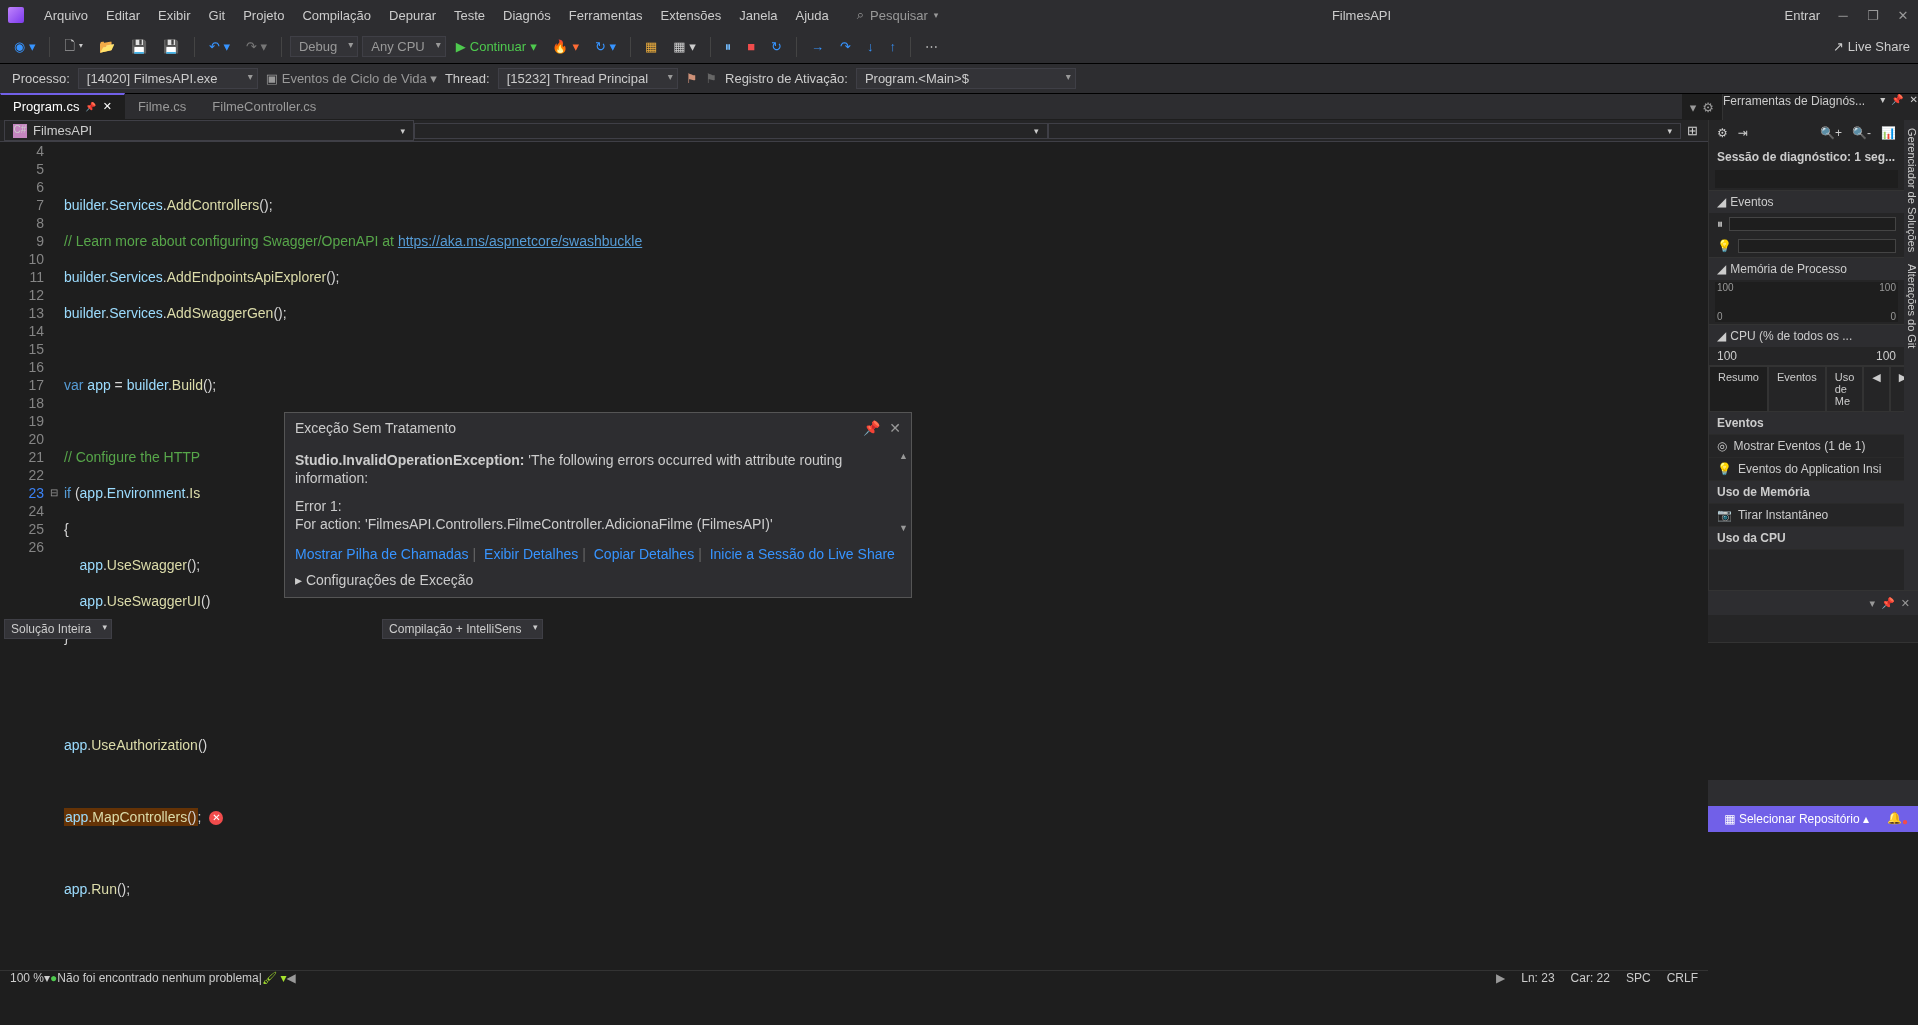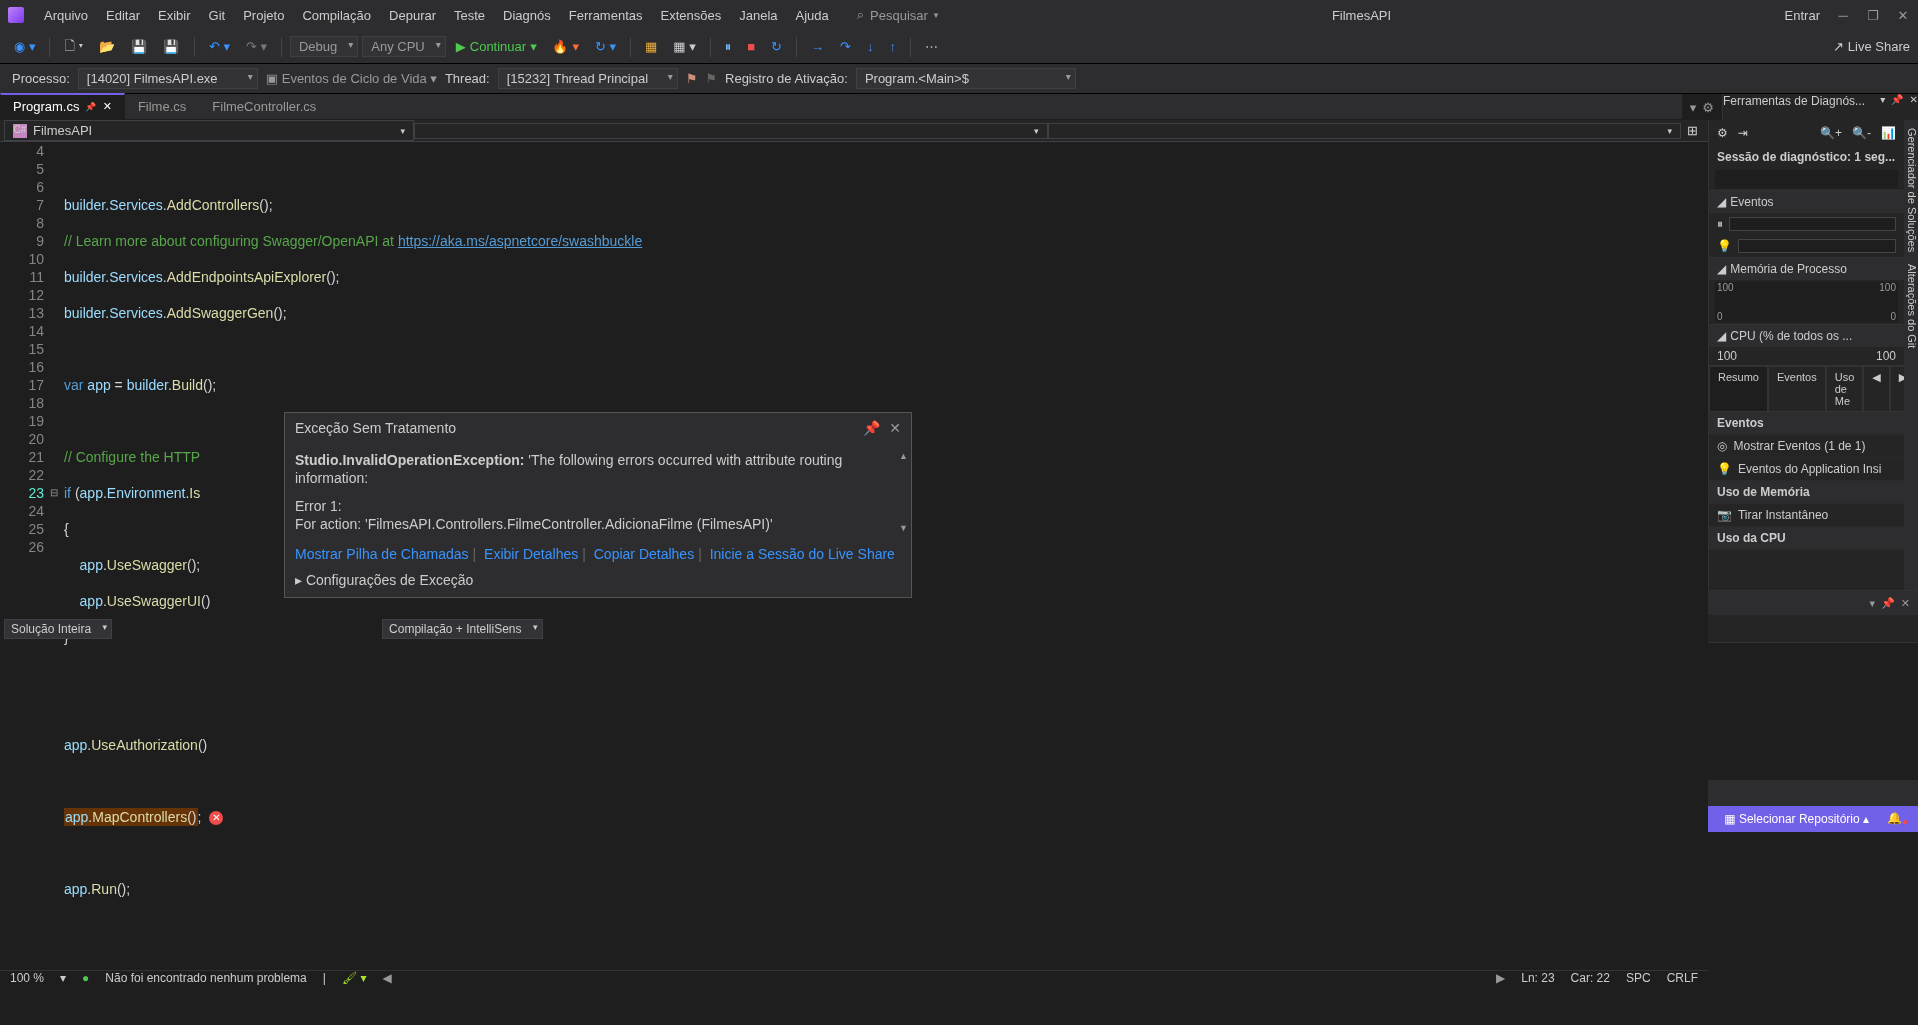--- a/index.html
+++ b/index.html
@@ -44,21 +44,21 @@
 .err-icon { display:inline-block; width:14px; height:14px; background:#f14c4c; border-radius:50%; color:#fff; font-size:10px; text-align:center; line-height:14px; margin-left:8px; vertical-align:middle; }
 .popup { position:absolute; left:284px; top:270px; width:628px; background:#2d2d30; border:1px solid #555; z-index:100; }
 .popup .hdr { padding:6px 10px; background:#2d2d30; color:#ccc; display:flex; justify-content:space-between; }
 .popup .hdr .ctrl { display:flex; gap:8px; color:#999; }
 .popup .body { padding:8px 10px; color:#ccc; line-height:18px; position:relative; }
 .popup .body .scroll { position:absolute; right:2px; top:4px; bottom:4px; width:10px; display:flex; flex-direction:column; justify-content:space-between; color:#999; font-size:9px; }
 .popup .links { padding:4px 10px; color:#3794ff; }
 .popup .links a { color:#3794ff; cursor:pointer; }
 .popup .links .pipe { color:#666; margin:0 4px; }
 .popup .cfg { padding:4px 10px 8px; color:#ccc; cursor:pointer; }
-.statusline { height:24px; background:#1e1e1e; border-top:1px solid #333; display:flex; align-items:center; padding:0 10px; gap:16px; color:#ccc; font-size:12px; }
+.statusline { height:24px; background:#1e1e1e; border-top:1px solid #333; display:flex; align-items:center; padding:0 10px; color:#ccc; font-size:12px; }
 .statusline .right { margin-left:auto; display:flex; gap:16px; }
 .bottom { display:flex; height:190px; border-top:1px solid #333; }
 .panel { display:flex; flex-direction:column; background:#1e1e1e; }
 .panel.left { width:792px; border-right:1px solid #333; }
 .panel.right { flex:1; }
 .panel-hdr { height:24px; background:#2d2d30; padding:2px 8px; color:#ccc; display:flex; justify-content:space-between; align-items:center; font-size:12px; }
 .panel-hdr .ctrl { display:flex; gap:6px; color:#999; font-size:11px; }
 .filters { height:28px; background:#252526; display:flex; align-items:center; gap:4px; padding:2px 4px; border-bottom:1px solid #333; }
 .filters .dd { background:#333337; border:1px solid #3f3f46; padding:2px 20px 2px 6px; color:#ccc; position:relative; font-size:12px; }
 .filters .dd::after { content:'▾'; position:absolute; right:4px; font-size:9px; }
@@ -233,21 +233,21 @@
           <div class="ln">13</div>
           <div class="ln">14</div>
           <div class="ln">15</div>
           <div class="ln">16</div>
           <div class="ln">17</div>
           <div class="ln">18</div>
           <div class="ln">19</div>
           <div class="ln">20</div>
           <div class="ln">21</div>
           <div class="ln">22</div>
-          <div class="ln" style="color:#5eead4;">23</div>
+          <div class="ln" style="color:#3b82f6;">23</div>
           <div class="ln">24</div>
           <div class="ln">25</div>
           <div class="ln">26</div>
       </div>
       <div class="codetext">
 <div class="ln"></div>
 <div class="ln"><span class="id">builder</span>.<span class="id">Services</span>.<span class="fn">AddControllers</span>();</div>
 <div class="ln"><span class="com">// Learn more about configuring Swagger/OpenAPI at </span><span class="url">https://aka.ms/aspnetcore/swashbuckle</span></div>
 <div class="ln"><span class="id">builder</span>.<span class="id">Services</span>.<span class="fn">AddEndpointsApiExplorer</span>();</div>
 <div class="ln"><span class="id">builder</span>.<span class="id">Services</span>.<span class="fn">AddSwaggerGen</span>();</div>

